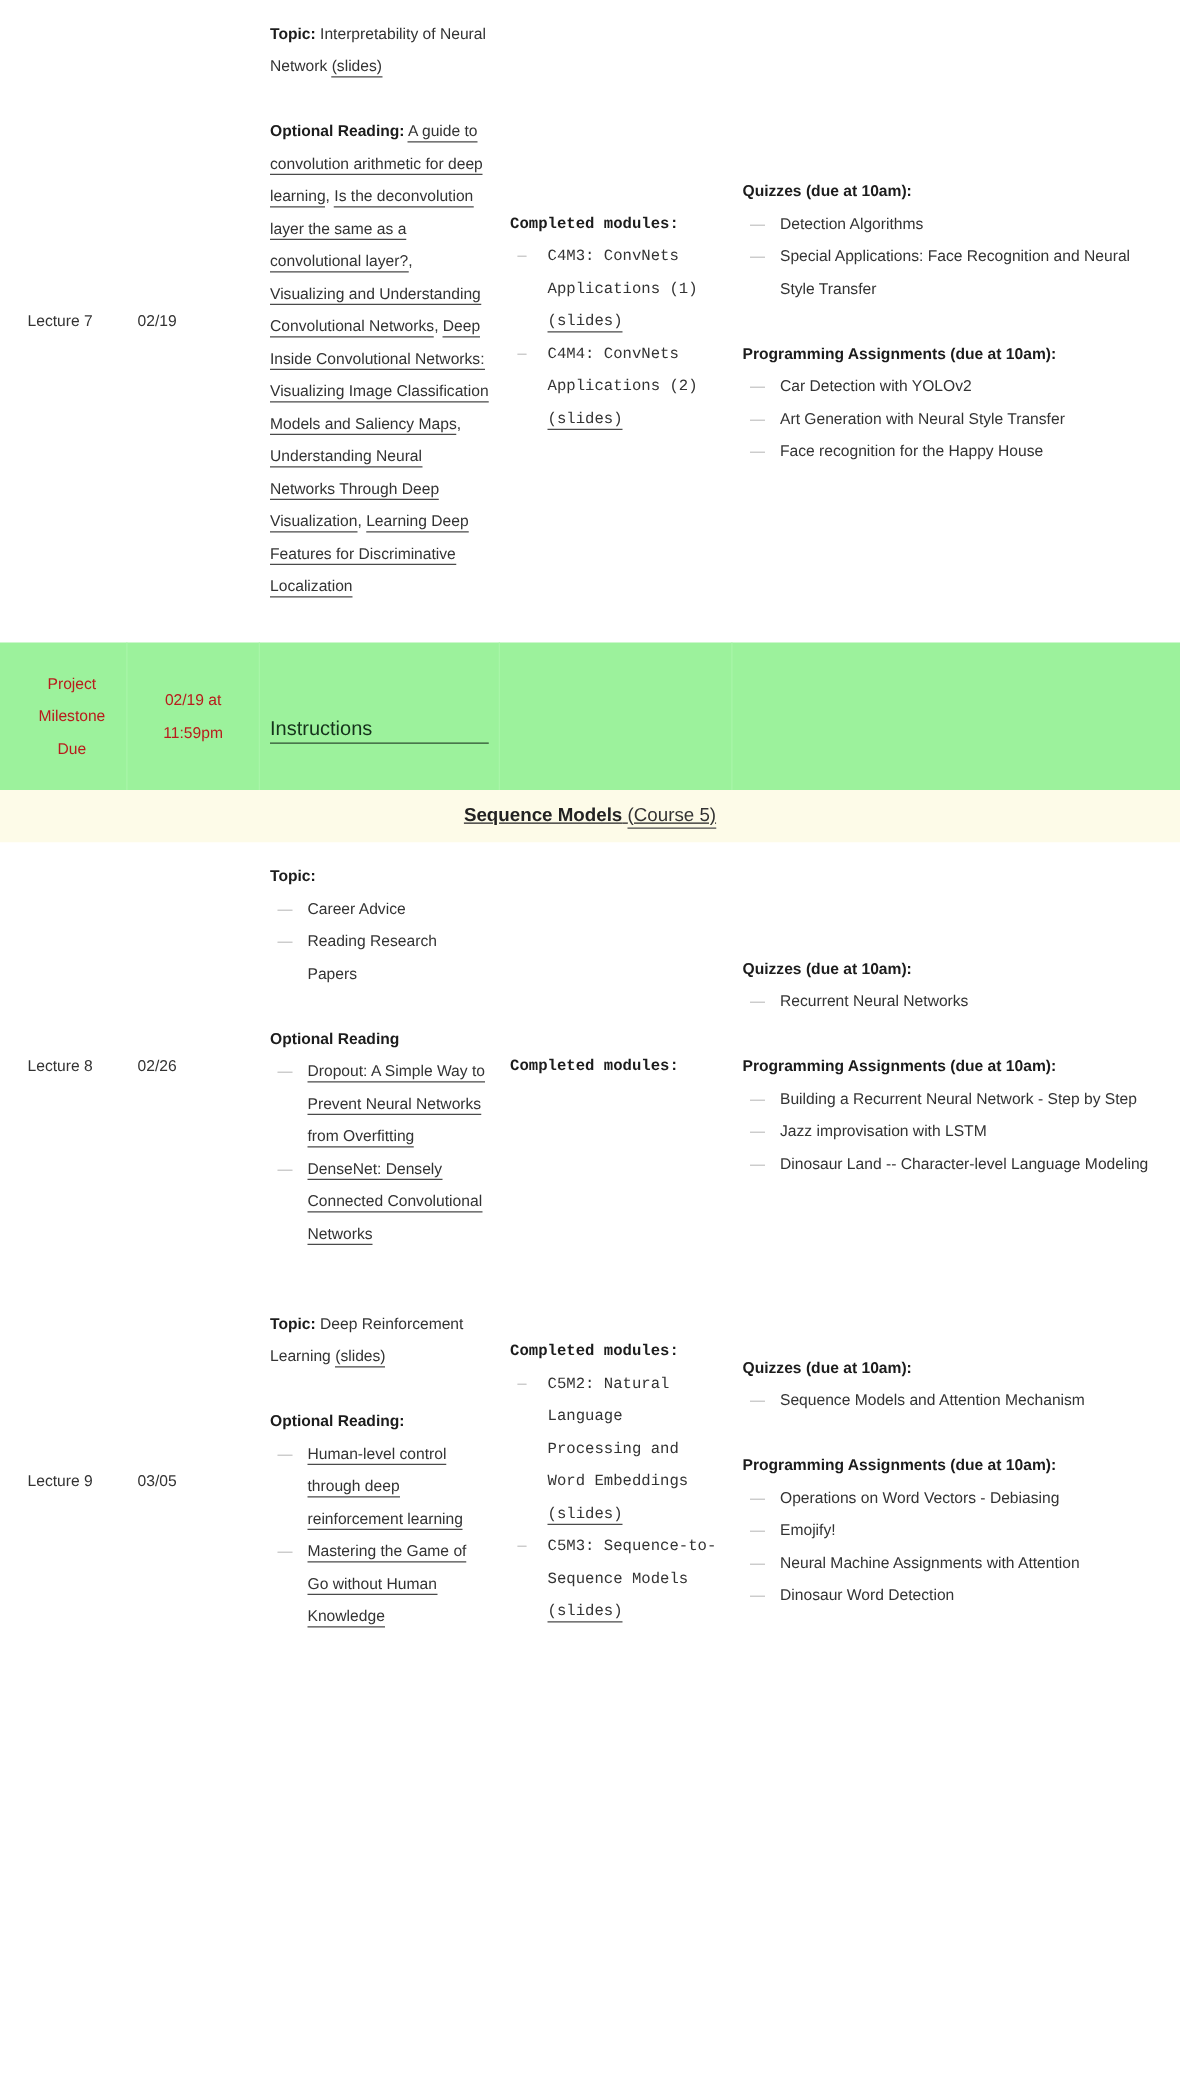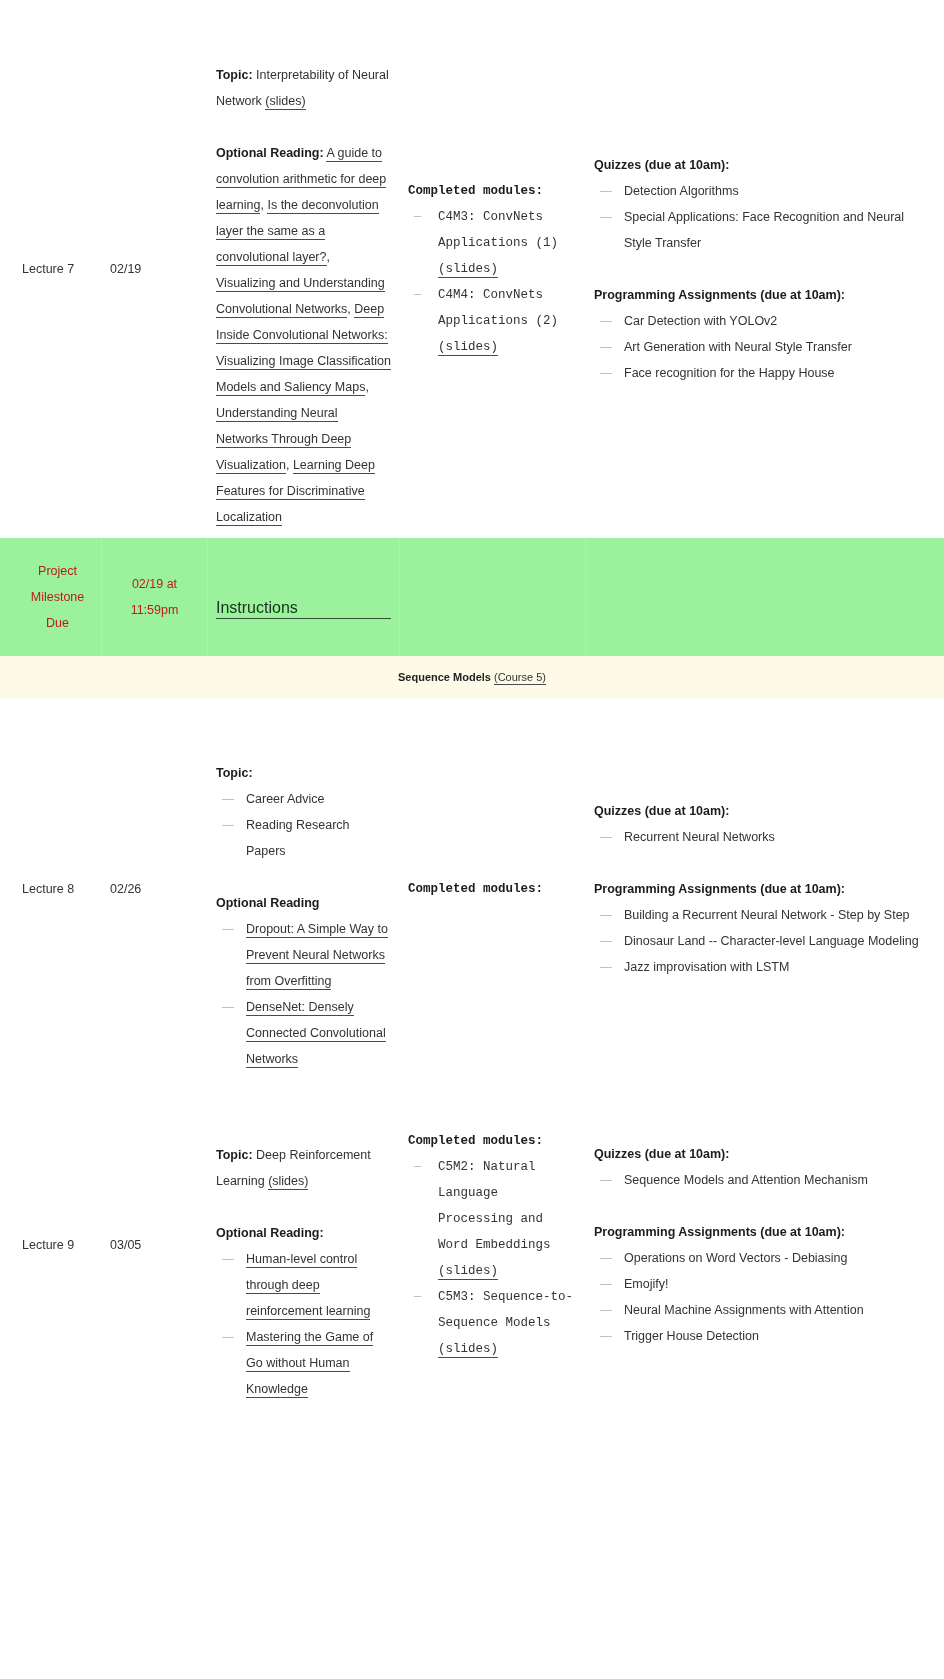--- a/index.html
+++ b/index.html
@@ -117,26 +117,27 @@
     margin-top: 24px;
   }
 
   
   .row-course {
     background: #fdfbe8;
     justify-content: center;
     padding: 10px 0;
   }
   .course-title {
-    font-size: 11px;
+    font-size: 15px;
     line-height: 22px;
     color: #222222;
+    text-decoration: underline;
   }
   .course-title b { font-weight: bold; }
-  .pad-v { padding-top: 14px; padding-bottom: 8px; margin-top: 48px; }
+  .pad-v { padding-top: 14px; padding-bottom: 32px; }
 </style>
 </head>
 <body>
 
 <div class="schedule">
 
   <div class="row row-lecture">
 
     <div class="cell c-lecture">
       <div class="lbl">Lecture 7</div>
@@ -240,22 +241,22 @@
     </div>
 
     <div class="cell c-work">
       <div class="hd">Quizzes (due at 10am):</div>
       <ul class="dash">
         <li>Recurrent Neural Networks</li>
       </ul>
       <div class="hd" style="margin-top:26px">Programming Assignments (due at 10am):</div>
       <ul class="dash">
         <li>Building a Recurrent Neural Network - Step by Step</li>
+        <li>Jazz improvisation with LSTM</li>
         <li>Dinosaur Land -- Character-level Language Modeling</li>
-        <li>Jazz improvisation with LSTM</li>
       </ul>
     </div>
   </div>
 
   <div class="row row-lecture">
 
     <div class="cell c-lecture">
       <div class="lbl">Lecture 9</div>
     </div>
 
@@ -295,18 +296,18 @@
     <div class="cell c-work">
       <div class="hd">Quizzes (due at 10am):</div>
       <ul class="dash">
         <li>Sequence Models and Attention Mechanism</li>
       </ul>
       <div class="hd" style="margin-top:26px">Programming Assignments (due at 10am):</div>
       <ul class="dash">
         <li>Operations on Word Vectors - Debiasing</li>
         <li>Emojify!</li>
         <li>Neural Machine Assignments with Attention</li>
-        <li>Trigger House Detection</li>
+        <li>Dinosaur Word Detection</li>
       </ul>
     </div>
   </div>
 
 </div>
 
 </body></html>

